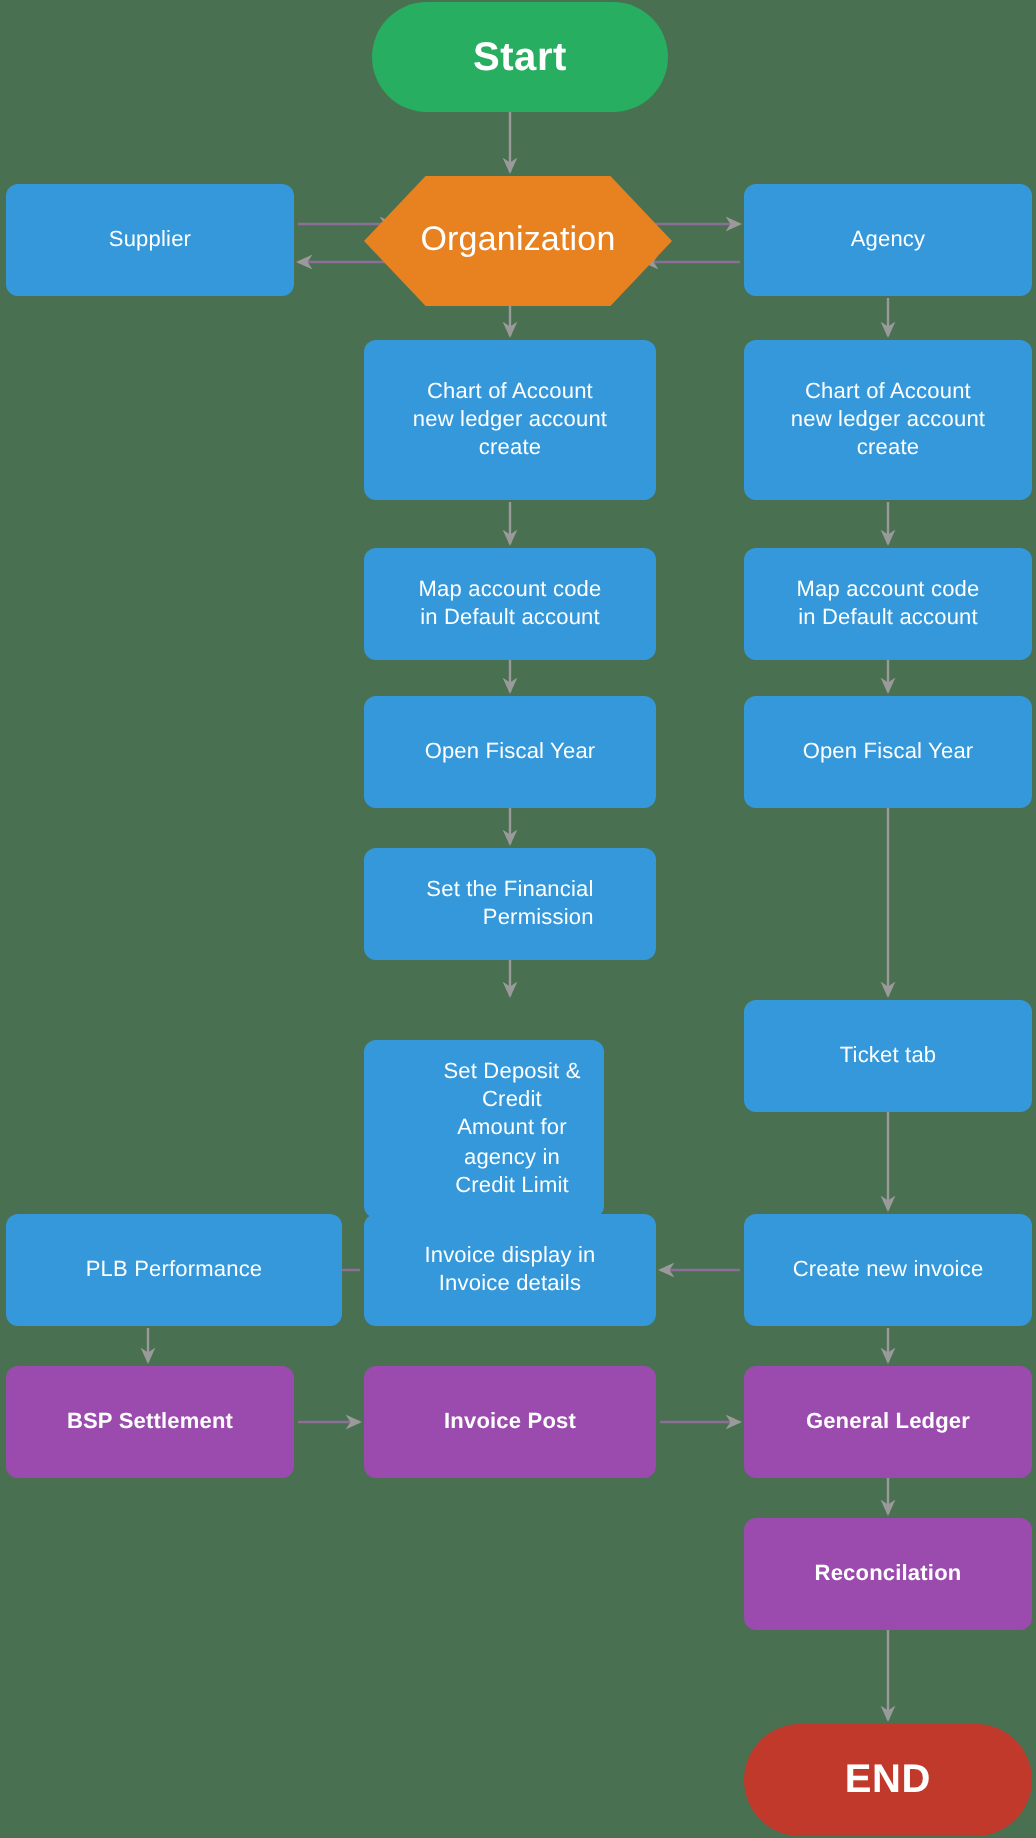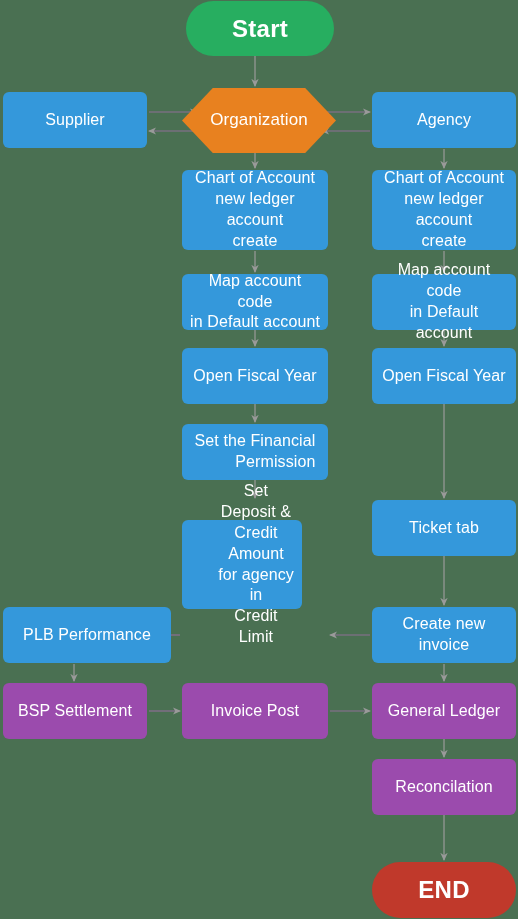--- a/index.html
+++ b/index.html
@@ -18,30 +18,30 @@
     position:absolute;
     box-sizing:border-box;
     display:flex;
     align-items:center;
     justify-content:center;
     text-align:center;
     color:#ffffff;
     border-radius:6px;
     line-height:1.3;
     padding:4px 8px;
-    font-size:16px;
+    font-size:11px;
     letter-spacing:0.1px;
   }
   .node .lbl{display:block;white-space:pre-line;}
   .blue{background:#3498db;}
-  .purple{background:#9b4bad;}
+  .purple{background:#9b4bad;font-weight:bold;}
   .terminator{
     border-radius:30px;
     font-weight:bold;
-    font-size:24px;
+    font-size:20px;
     letter-spacing:0.3px;
   }
   .start{background:#27ae60;}
   .end{background:#c0392b;}
   .hex{
     background:transparent;
     border-radius:0;
     font-size:17px;
   }
   .hex .hexshape{
@@ -165,20 +165,24 @@
   </div>
 
   <div class="node blue" style="left:372px;top:500px;width:144px;height:56px;">
     <span class="lbl">Ticket tab</span>
   </div>
 
   <div class="node blue" style="left:3px;top:607px;width:168px;height:56px;">
     <span class="lbl">PLB Performance</span>
   </div>
 
+  <div class="node blue" style="left:182px;top:607px;width:146px;height:56px;">
+    <span class="lbl">Invoice display in
+Invoice details</span>
+  </div>
 
   <div class="node blue" style="left:372px;top:607px;width:144px;height:56px;">
     <span class="lbl">Create new invoice</span>
   </div>
 
   <div class="node purple" style="left:3px;top:683px;width:144px;height:56px;">
     <span class="lbl">BSP Settlement</span>
   </div>
 
   <div class="node purple" style="left:182px;top:683px;width:146px;height:56px;">

